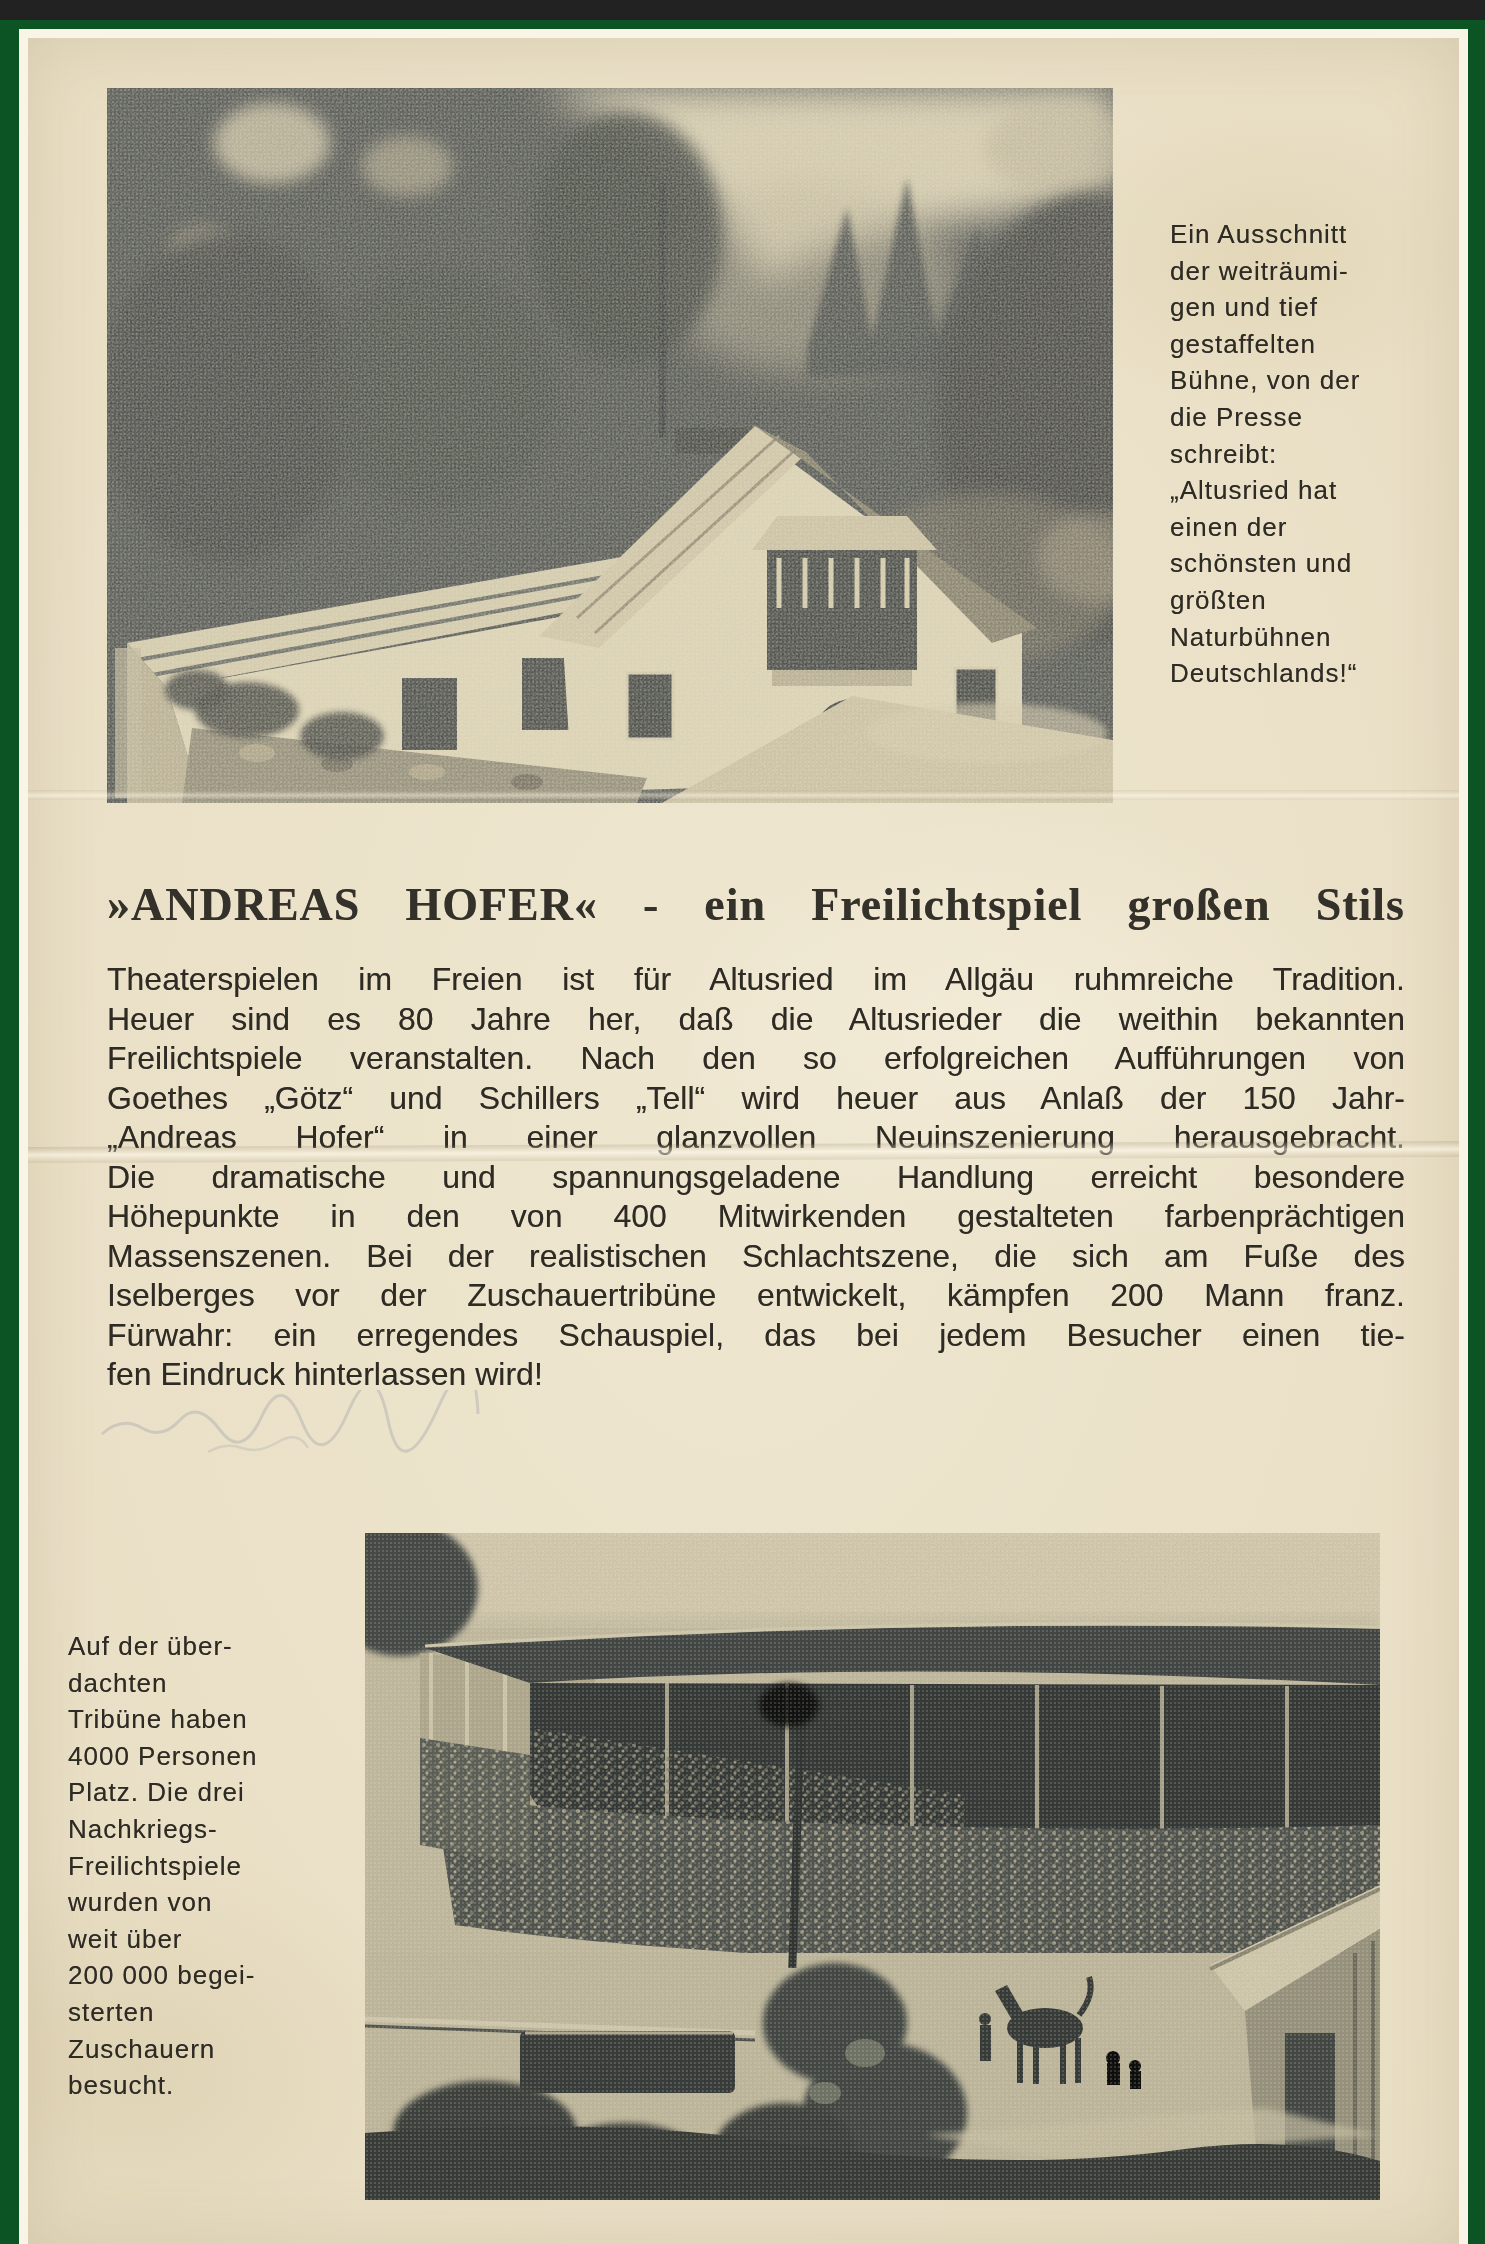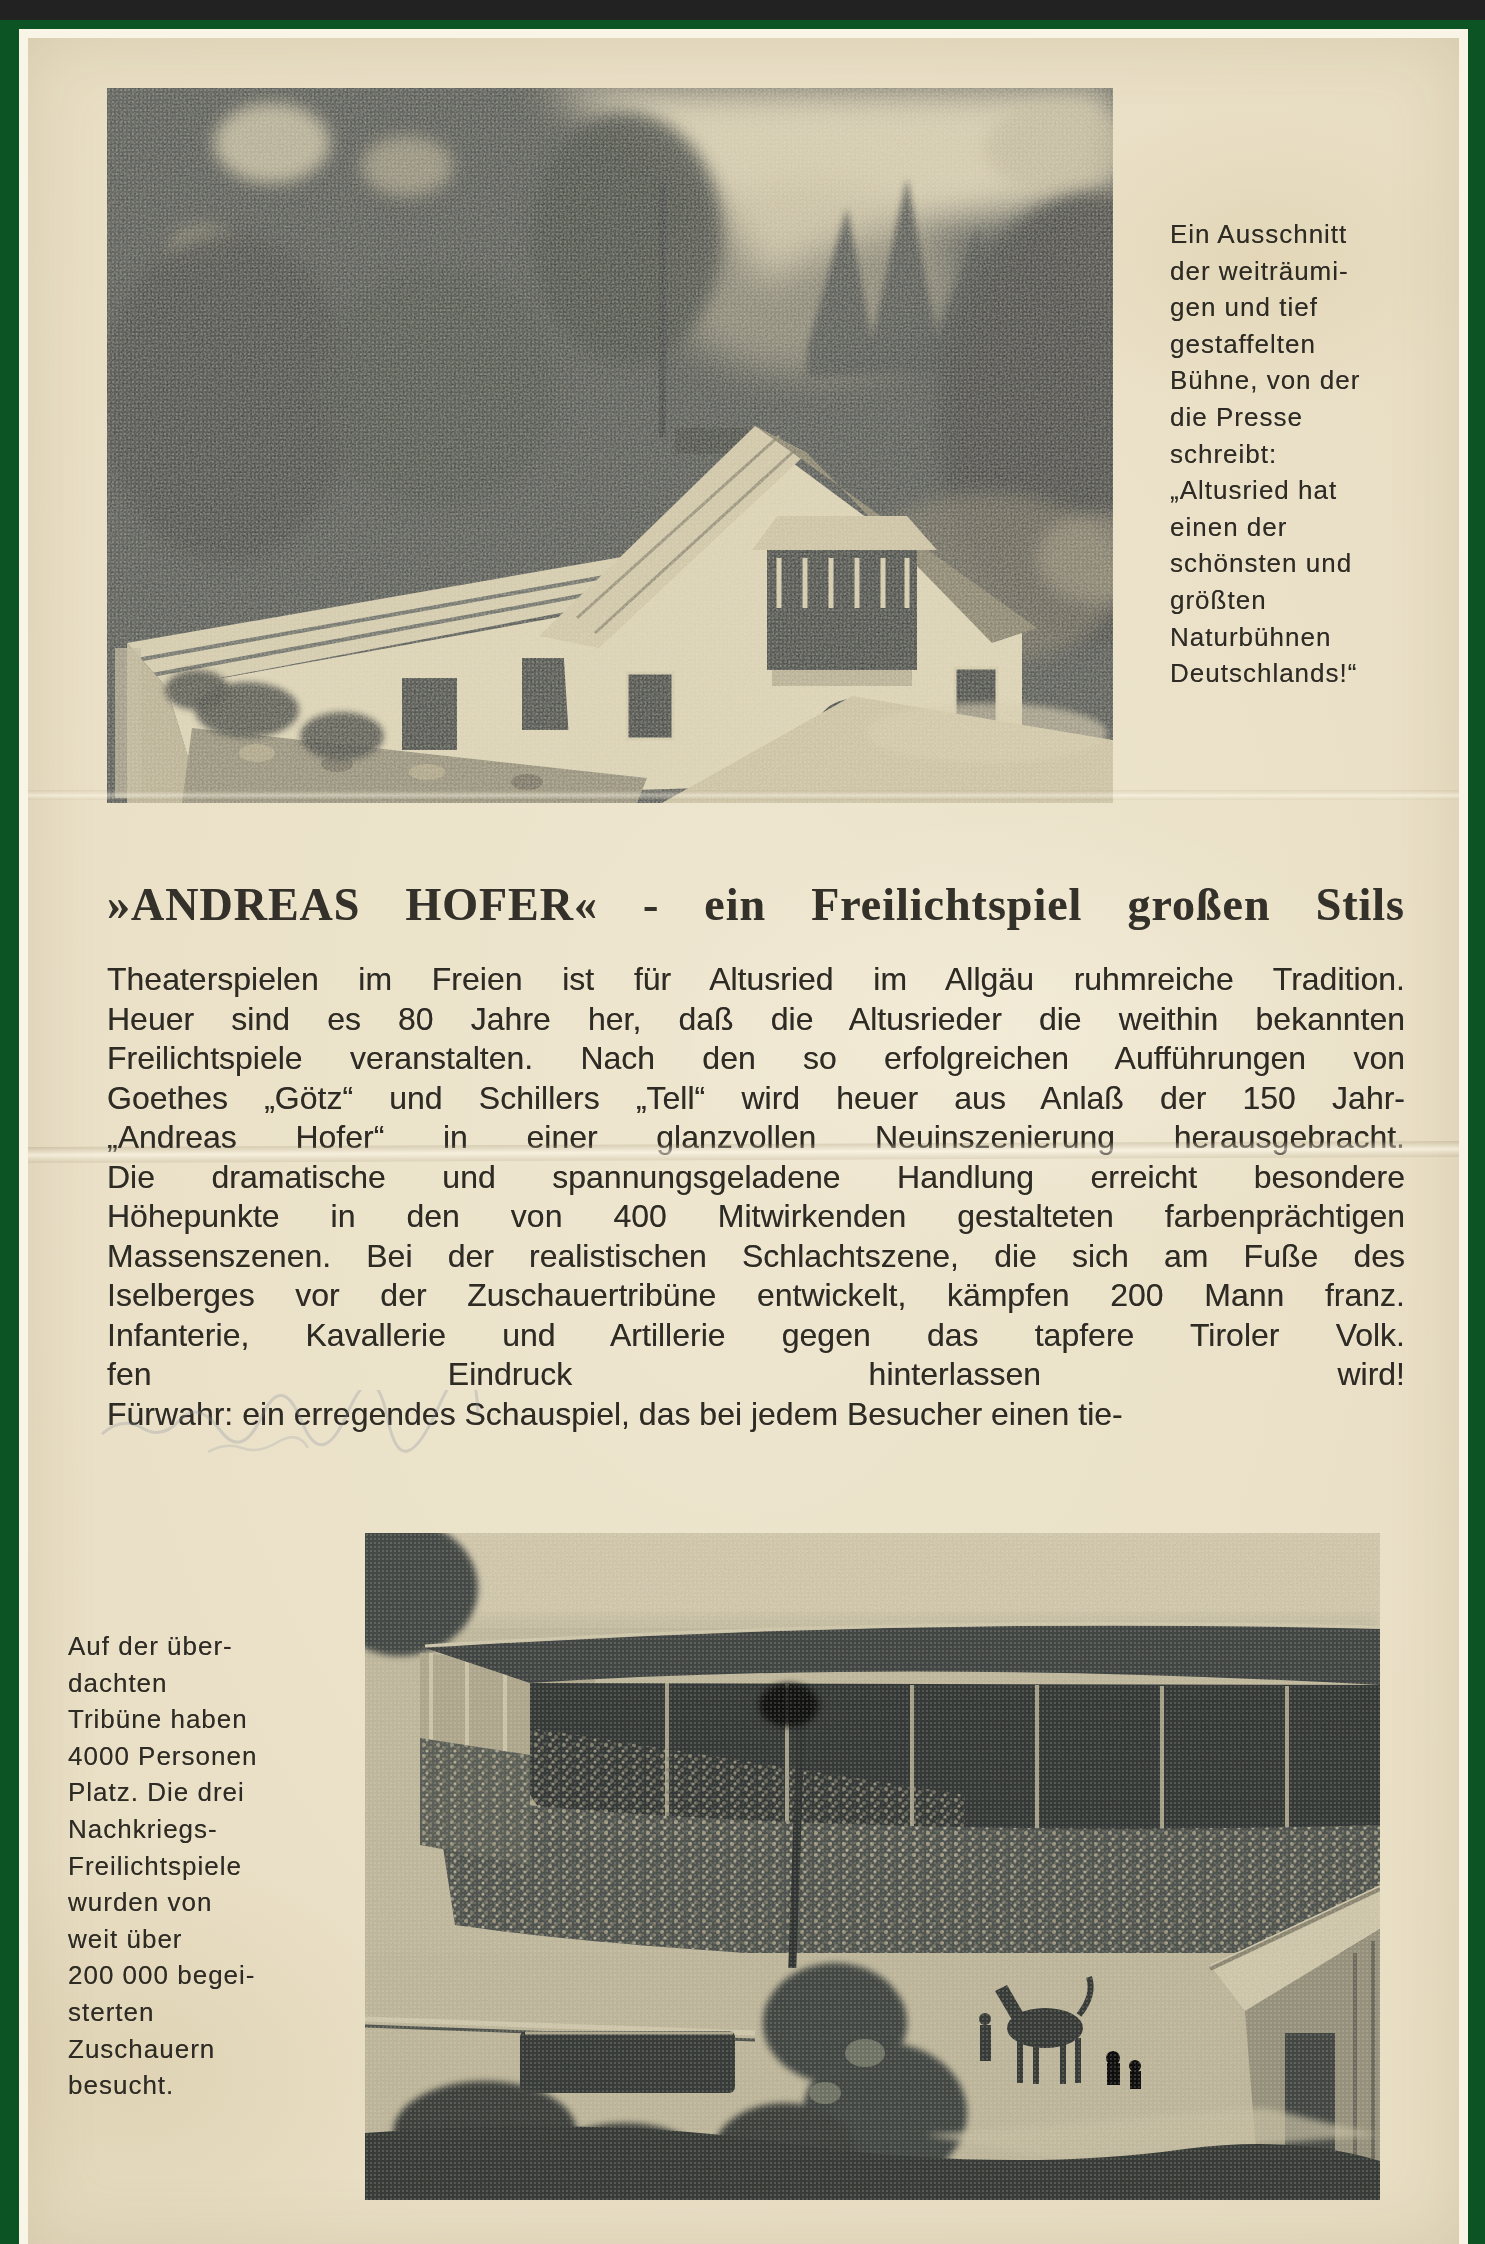--- a/index.html
+++ b/index.html
@@ -153,23 +153,22 @@
     <div class="bodytext">
         <div class="line">Theaterspielen im Freien ist für Altusried im Allgäu ruhmreiche Tradition.</div>
         <div class="line">Heuer sind es 80 Jahre her, daß die Altusrieder die weithin bekannten</div>
         <div class="line">Freilichtspiele veranstalten. Nach den so erfolgreichen Aufführungen von</div>
         <div class="line">Goethes „Götz“ und Schillers „Tell“ wird heuer aus Anlaß der 150 Jahr-</div>
         <div class="line">„Andreas Hofer“ in einer glanzvollen Neuinszenierung herausgebracht.</div>
         <div class="line">Die dramatische und spannungsgeladene Handlung erreicht besondere</div>
         <div class="line">Höhepunkte in den von 400 Mitwirkenden gestalteten farbenprächtigen</div>
         <div class="line">Massenszenen. Bei der realistischen Schlachtszene, die sich am Fuße des</div>
         <div class="line">Iselberges vor der Zuschauertribüne entwickelt, kämpfen 200 Mann franz.</div>
-        <div class="line">Infanterie, Kavallerie und Artillerie gegen das tapfere Tiroler Volk.</div>
+        <div class="line">Fürwahr: ein erregendes Schauspiel, das bei jedem Besucher einen tie-</div>
         <div class="line">fen Eindruck hinterlassen wird!</div>
-        <div class="line">Fürwahr: ein erregendes Schauspiel, das bei jedem Besucher einen tie-</div>
       </div>
 
     <svg class="pencil" width="430" height="80" viewBox="0 0 430 80">
       <path d="M14,44 q20,-18 40,-6 t38,-8 t40,10 t42,-14 t40,6 t46,-10 t40,8 t50,-12 t40,6" stroke="#8a93a0" stroke-width="3" fill="none" opacity="0.30"></path>
       <path d="M120,62 q18,-10 34,-4 t36,-6 t30,6" stroke="#8a93a0" stroke-width="2.5" fill="none" opacity="0.22"></path>
     </svg>
 
     <div class="photo" style="left:337px; top:1495px; width:1015px; height:667px; background:#c7bea1;">
       <svg viewBox="0 0 1015 667">
         <defs>

